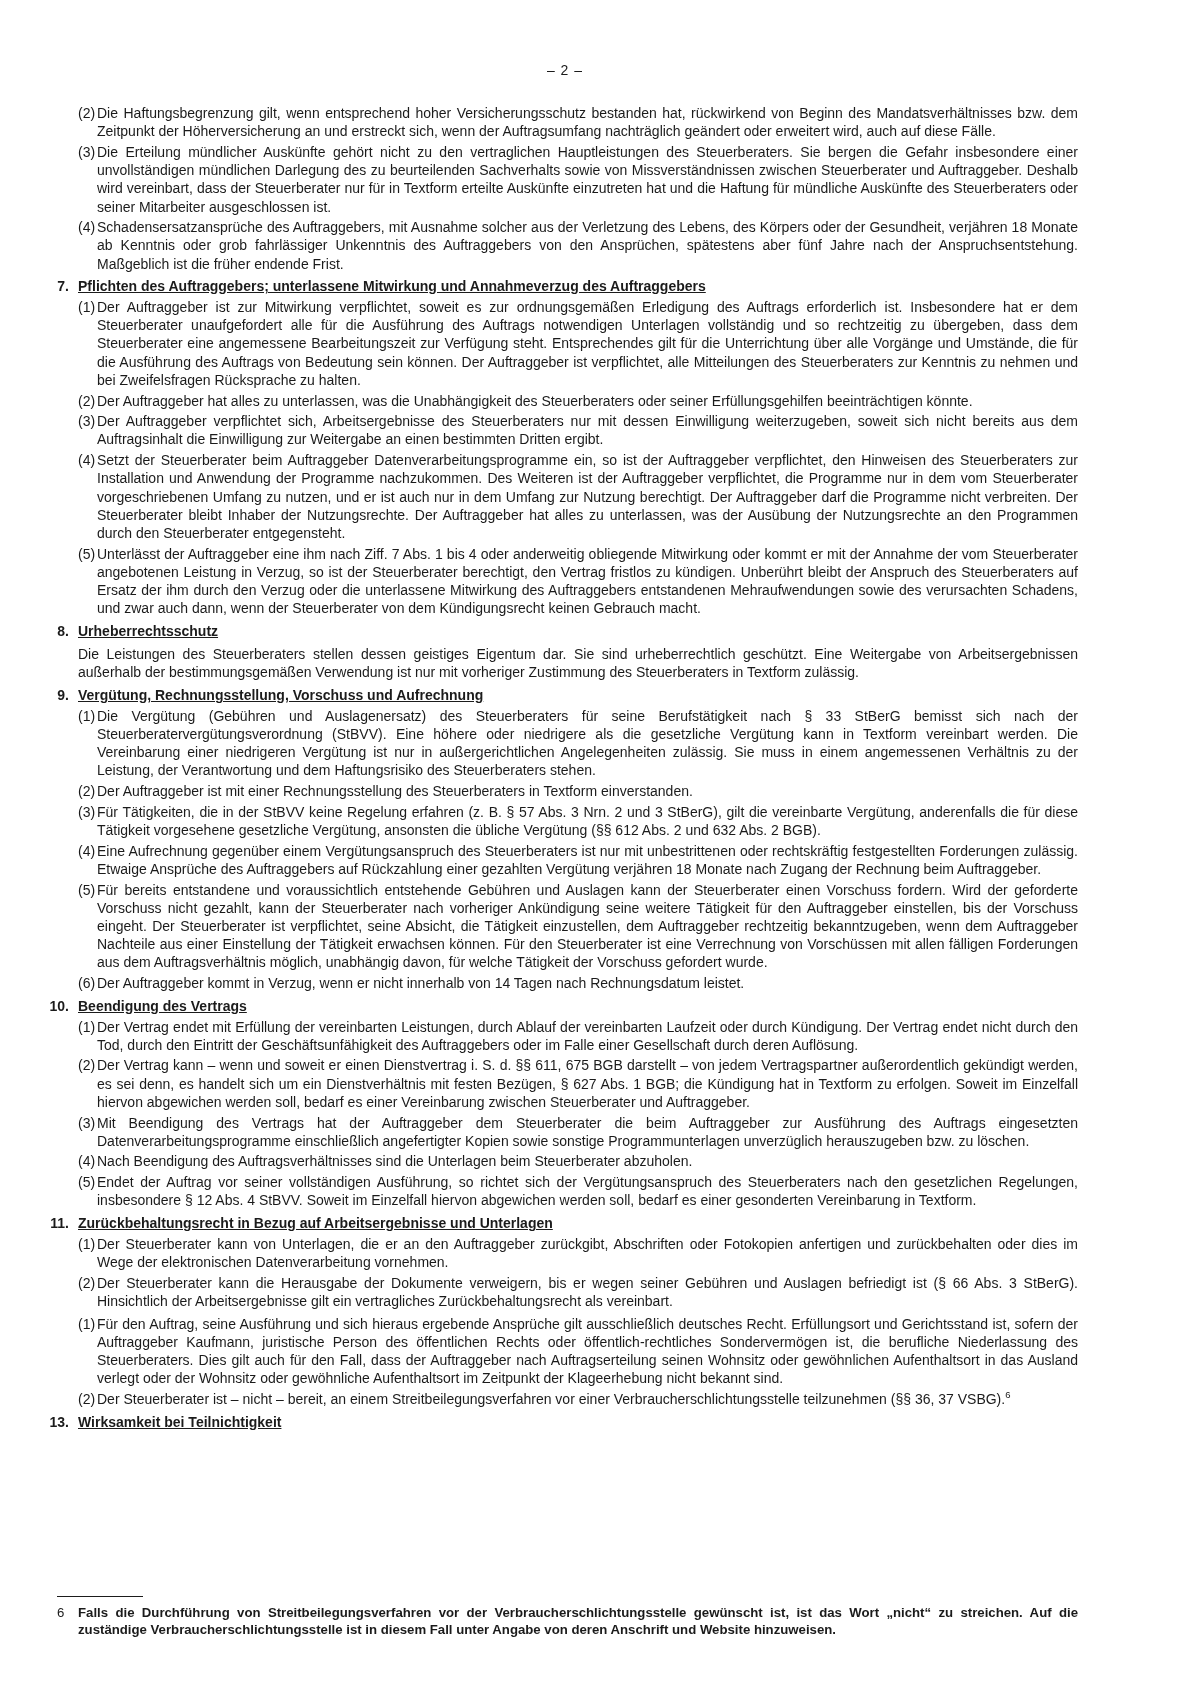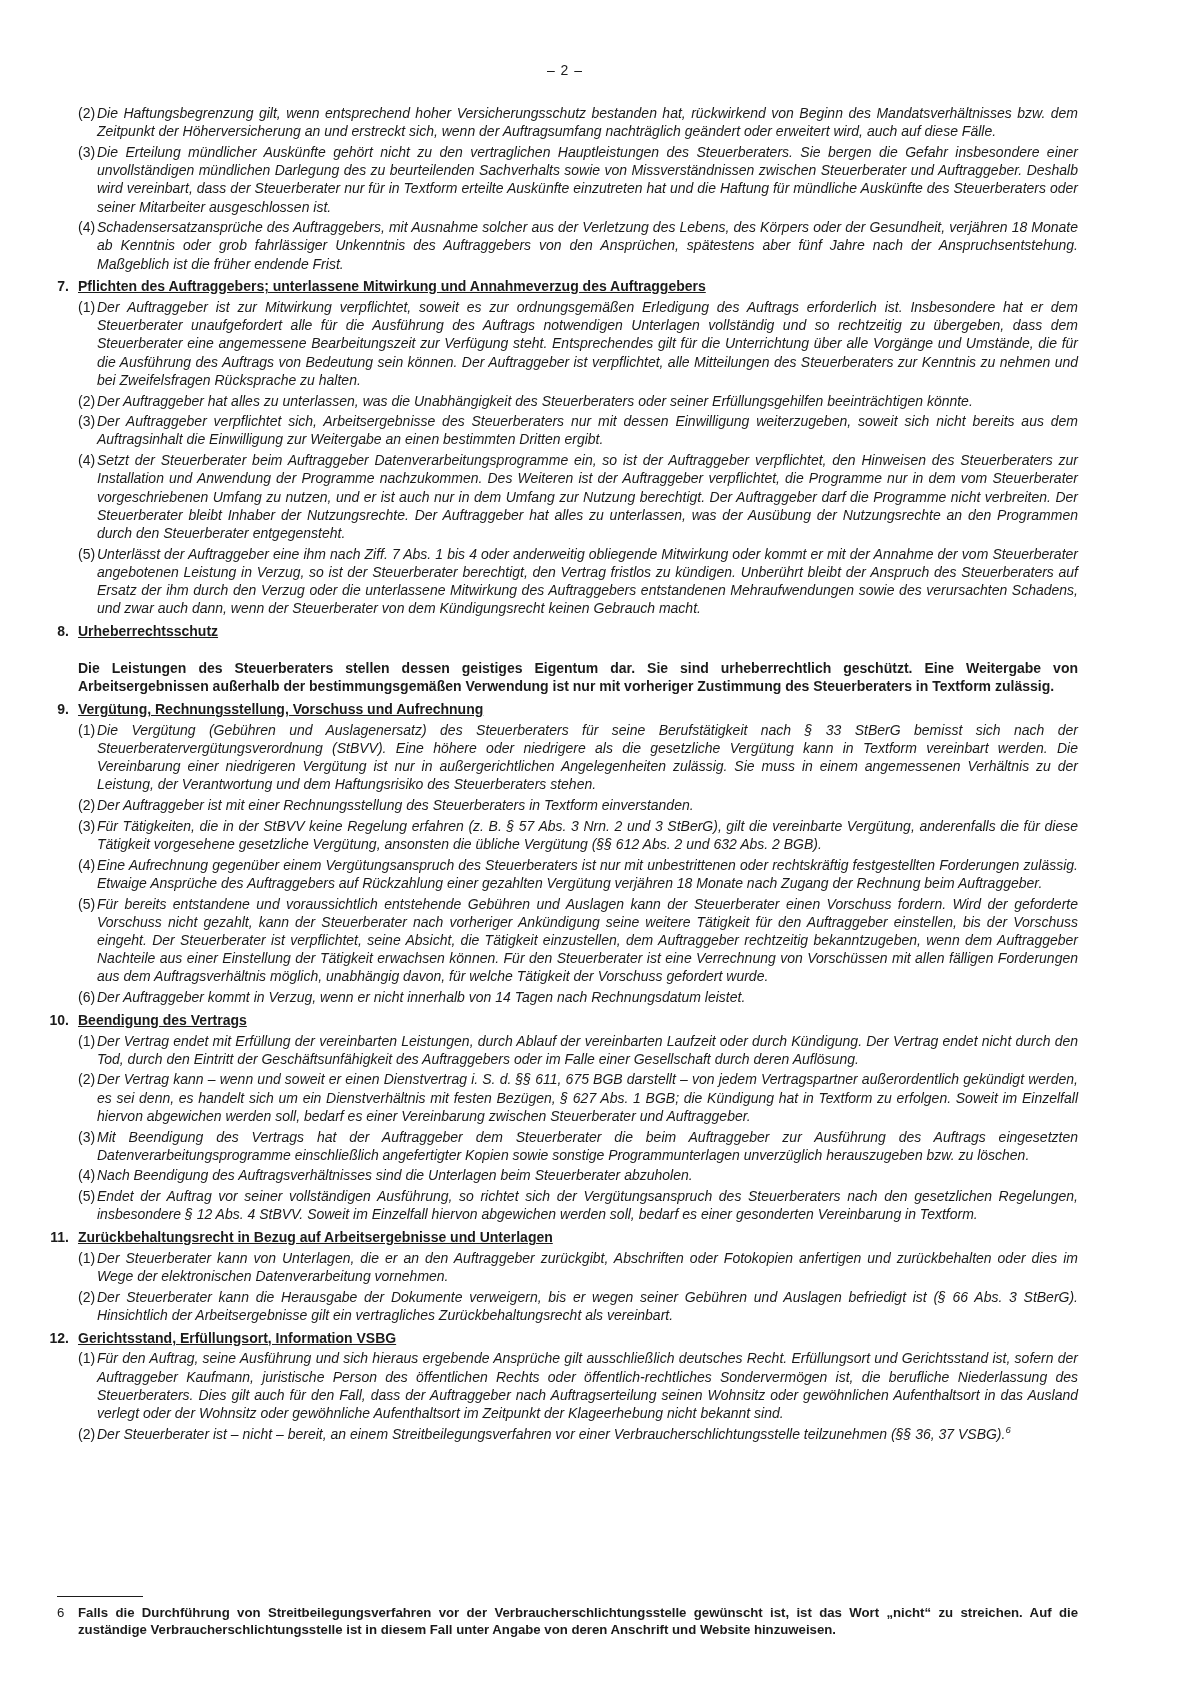--- a/index.html
+++ b/index.html
@@ -14,29 +14,29 @@
   .page-number {
     position:absolute; top:62px; left:0; width:1130px;
     text-align:center; font-size:14px; letter-spacing:1px;
   }
   .content {
     position:absolute; top:104px; left:78px; width:1000px;
     font-size:14px; line-height:18.2px;
   }
   .para { display:flex; margin-top:2.5px; }
   .para .marker { flex:0 0 19px; }
-  .para .ptext { flex:1; text-align:justify;font-style:italic; }
+  .para .ptext { flex:1; text-align:justify; }
   .section { margin-top:4.5px; }
   .sec-head { display:flex; font-weight:bold; margin-bottom:1.5px; }
   .sec-num {
     flex:0 0 34px; margin-left:-34px; padding-right:9px;
     text-align:right; box-sizing:border-box;
   }
   .sec-title { flex:1;text-decoration:underline; }
-  .sec-body { text-align:justify; margin-top:19px;font-weight:bold; }
+  .sec-body { text-align:justify; margin-top:5px; }
   sup.fn-ref { font-size:9.5px; line-height:0; vertical-align:super; }
   .footnote-area {
     position:absolute; top:1596px; left:57px; width:1021px;
     font-size:13.2px; line-height:17.3px;
   }
   .fn-rule { width:86px; height:0; border-top:1.6px solid #1b1b1b; margin-bottom:7px; }
   .footnote { display:flex; }
   .fn-marker { flex:0 0 21px; }
   .fn-text { flex:1; text-align:justify;font-weight:bold; }
 </style>
@@ -164,35 +164,35 @@
         <span class="marker">(1)</span>
         <span class="ptext">Der Steuerberater kann von Unterlagen, die er an den Auftraggeber zurückgibt, Abschriften oder Fotokopien anfertigen und zurückbehalten oder dies im Wege der elektronischen Datenverarbeitung vornehmen.</span>
       </div>
       <div class="para">
         <span class="marker">(2)</span>
         <span class="ptext">Der Steuerberater kann die Herausgabe der Dokumente verweigern, bis er wegen seiner Gebühren und Auslagen befriedigt ist (§ 66 Abs. 3 StBerG). Hinsichtlich der Arbeitsergebnisse gilt ein vertragliches Zurückbehaltungsrecht als vereinbart.</span>
       </div>
     </div>
 
     <div class="section">
-      <div class="sec-head">
-        <span class="sec-num">12.</span>
-        <span class="sec-title">Gerichtsstand, Erfüllungsort, Information VSBG</span>
-      </div>
       <div class="para">
         <span class="marker">(1)</span>
         <span class="ptext">Für den Auftrag, seine Ausführung und sich hieraus ergebende Ansprüche gilt ausschließlich deutsches Recht. Erfüllungsort und Gerichtsstand ist, sofern der Auftraggeber Kaufmann, juristische Person des öffentlichen Rechts oder öffentlich-rechtliches Sondervermögen ist, die berufliche Niederlassung des Steuerberaters. Dies gilt auch für den Fall, dass der Auftraggeber nach Auftragserteilung seinen Wohnsitz oder gewöhnlichen Aufenthaltsort in das Ausland verlegt oder der Wohnsitz oder gewöhnliche Aufenthaltsort im Zeitpunkt der Klageerhebung nicht bekannt sind.</span>
       </div>
       <div class="para">
         <span class="marker">(2)</span>
         <span class="ptext"><span>Der Steuerberater ist – nicht – bereit, an einem Streitbeilegungsverfahren vor einer Verbraucherschlichtungsstelle teilzunehmen (§§ 36, 37 VSBG).</span><sup class="fn-ref">6</sup></span>
       </div>
     </div>
 
     <div class="section">
+      <div class="sec-head">
+        <span class="sec-num">13.</span>
+        <span class="sec-title">Wirksamkeit bei Teilnichtigkeit</span>
+      </div>
     </div>
 
   </div>
 
   <div class="footnote-area">
     <div class="fn-rule"></div>
     <div class="footnote">
       <span class="fn-marker">6</span>
       <span class="fn-text">Falls die Durchführung von Streitbeilegungsverfahren vor der Verbraucherschlichtungsstelle gewünscht ist, ist das Wort „nicht“ zu streichen. Auf die zuständige Verbraucherschlichtungsstelle ist in diesem Fall unter Angabe von deren Anschrift und Website hinzuweisen.</span>
     </div>

